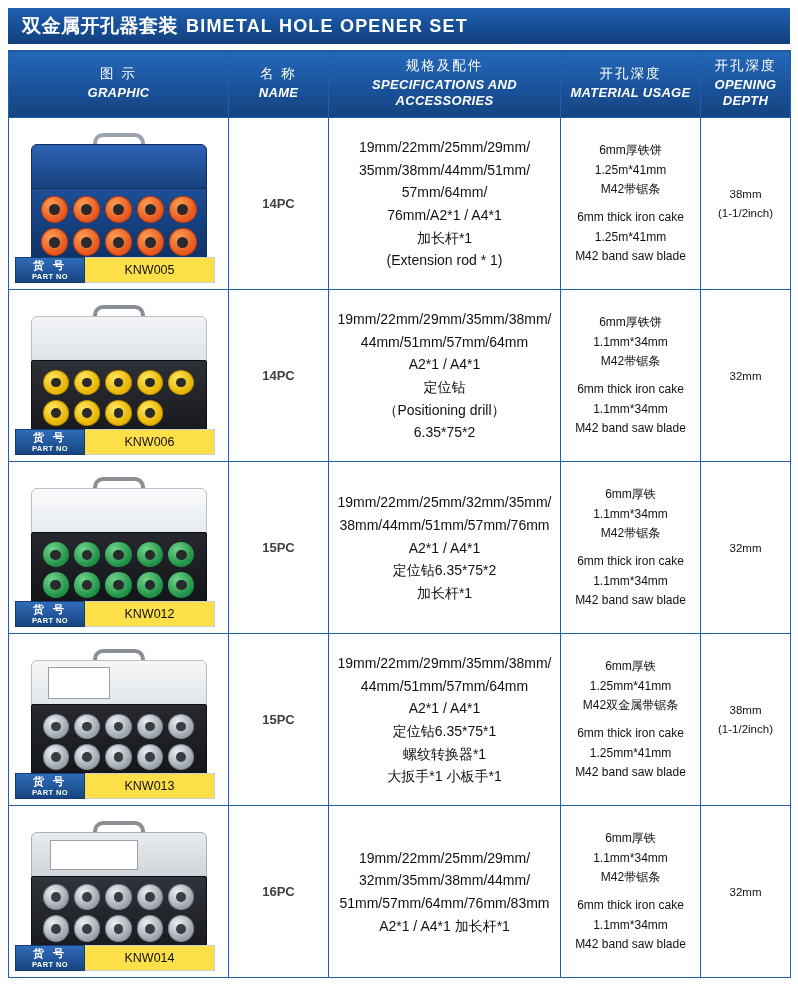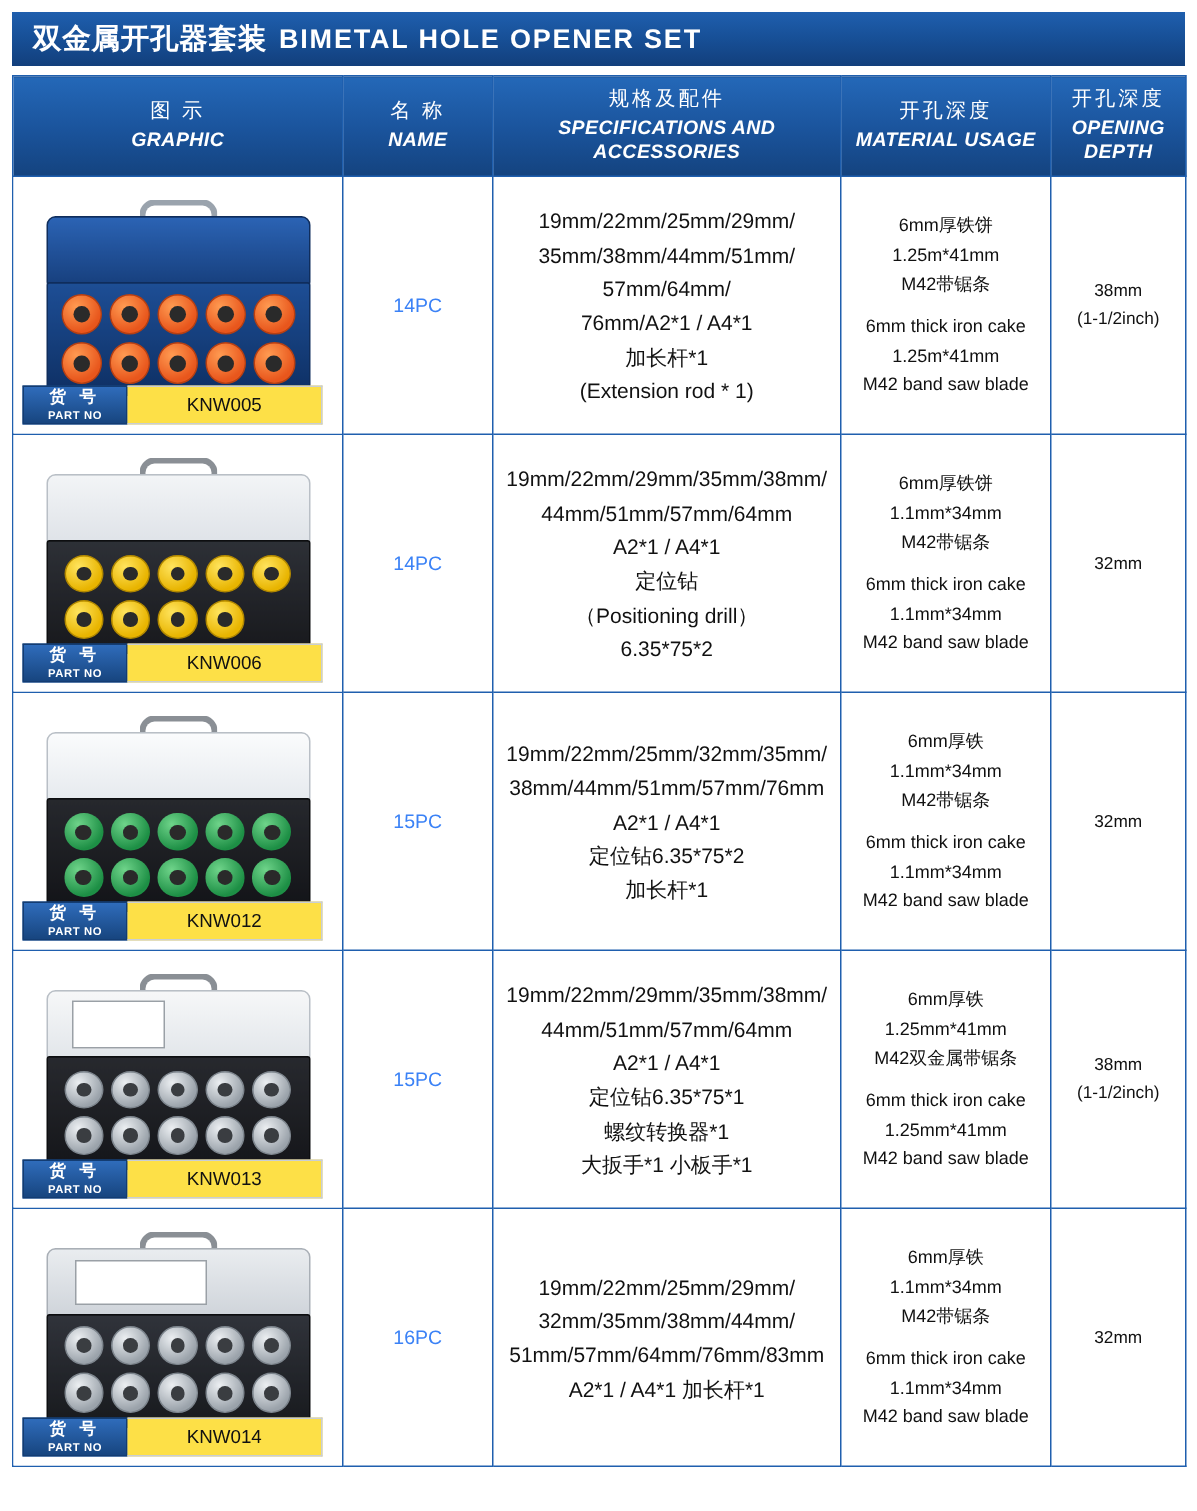--- a/index.html
+++ b/index.html
@@ -60,21 +60,21 @@
   .h-en { font-size: 13px; letter-spacing: 0.3px; display:block; margin-top: 2px; font-style: italic; }
 
   col.c-graphic { width: 220px; }
   col.c-name    { width: 100px; }
   col.c-spec    { width: 232px; }
   col.c-mat     { width: 140px; }
   col.c-depth   { width: 90px; }
 
   td.cell { padding: 6px 4px; font-size: 11.5px; color: #111; line-height: 1.55; }
   td.graphic-cell { padding: 0; position: relative; height: 172px; }
-  td.name-cell { font-size: 13px; font-weight: normal; color: #3b82f6; }
+  td.name-cell { font-size: 13px; font-weight: bold; color: #404040; }
   td.spec-cell { line-height: 1.62; font-size: 14px; }
   td.mat-cell  { line-height: 1.62; font-size: 12px; }
   td.depth-cell{ line-height: 1.6; font-size: 11.5px; }
   .mat-gap { height: 9px; }
 
   
   .photo-wrap {
     width: 100%;
     height: 100%;
     position: relative;

